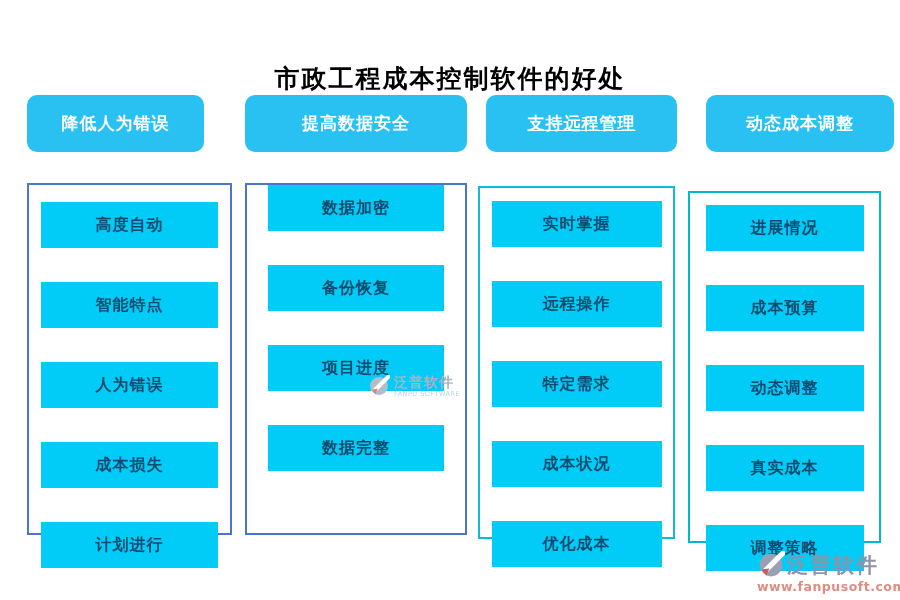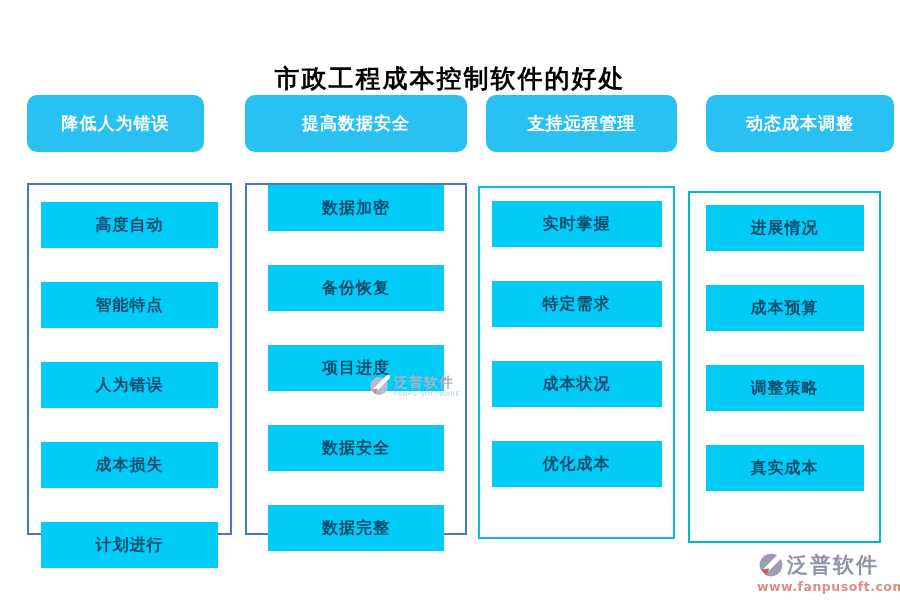--- a/index.html
+++ b/index.html
@@ -81,36 +81,37 @@
   <div class="item">智能特点</div>
   <div class="item">人为错误</div>
   <div class="item">成本损失</div>
   <div class="item">计划进行</div>
 </div>
 
 <div class="box box2">
   <div class="item">数据加密</div>
   <div class="item">备份恢复</div>
   <div class="item">项目进度</div>
-  <div class="item">数据安全</div>
   <div class="item">数据完整</div>
 </div>
 
 <div class="box box3">
   <div class="item">实时掌握</div>
+  <div class="item">远程操作</div>
   <div class="item">特定需求</div>
   <div class="item">成本状况</div>
   <div class="item">优化成本</div>
 </div>
 
 <div class="box box4">
   <div class="item">进展情况</div>
   <div class="item">成本预算</div>
+  <div class="item">动态调整</div>
+  <div class="item">真实成本</div>
   <div class="item">调整策略</div>
-  <div class="item">真实成本</div>
 </div>
 
 <div class="watermark">
   <svg class="wm-icon" viewBox="0 0 32 32" aria-hidden="true">
     <circle cx="16" cy="16" r="13" fill="#b3bccb"></circle>
     <rect x="-6" y="13" width="44" height="6" transform="rotate(-45 16 16)" fill="#ffffff"></rect>
     <path d="M5 21 A13 13 0 0 0 11 28 L14 20 Z" fill="#cf8a84"></path>
   </svg>
   <div class="wm-text">
     <div class="wm-name">泛普软件</div>

